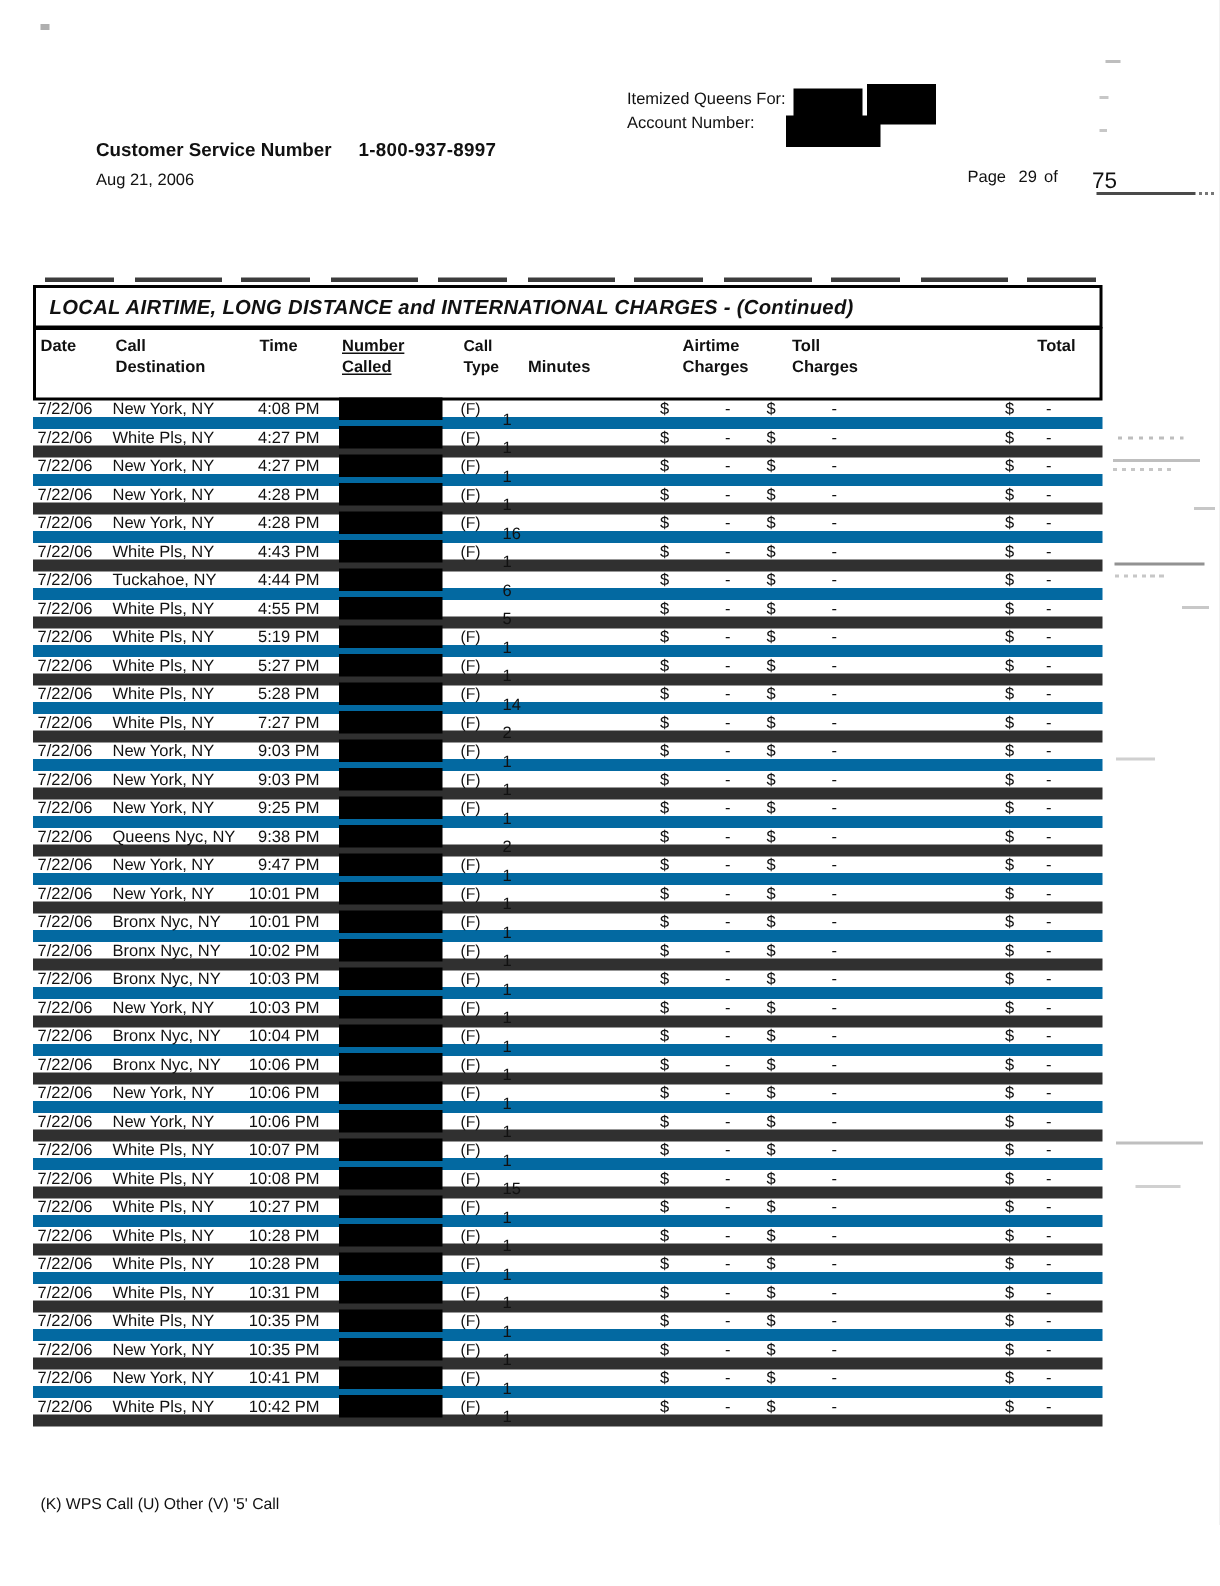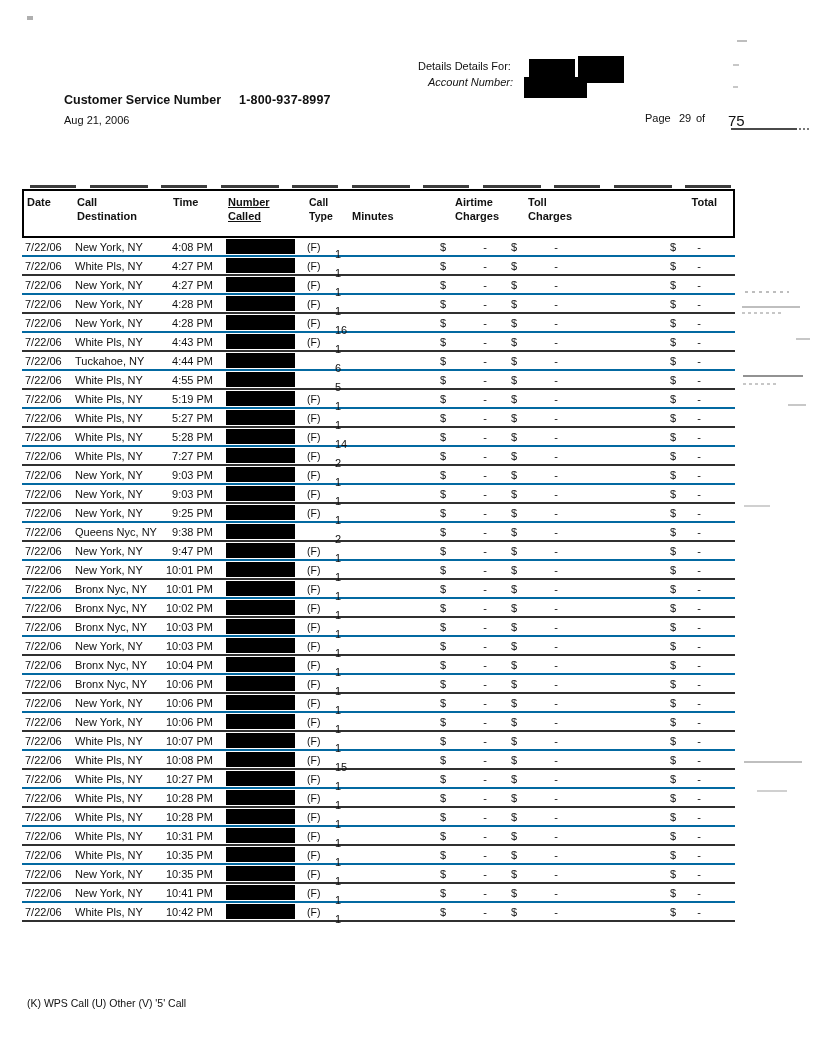--- a/index.html
+++ b/index.html
@@ -9,21 +9,21 @@
     position: relative; width: 813px; height: 1057px;
     background: #fff; overflow: hidden;
   }
   .abs { position: absolute; white-space: nowrap; }
 
   
   .dot-artifact { left: 27px; top: 16px; width: 6px; height: 4px; background: #8d8d8d; opacity: .7; }
 
   
   .itemized-label { left: 418px; top: 60px; font-size: 11px; }
-  .account-label  { left: 428px; top: 76px; font-size: 11px; font-style: italic; }
+  .account-label  { left: 418px; top: 76px; font-size: 11px; }
   .redact { position: absolute; background: #000; }
   .r1 { left: 529px; top: 59px;  width: 46px; height: 22px; }
   .r2 { left: 578px; top: 56px;  width: 46px; height: 27px; }
   .r3 { left: 524px; top: 77px;  width: 63px; height: 21px; }
 
   .cs-line { left: 64px; top: 93px; font-size: 12.5px; font-weight: bold; }
   .cs-line .cs-num { margin-left: 18px; letter-spacing: .2px; }
   .date-line { left: 64px; top: 114px; font-size: 11px; }
 
   .pg-label { left: 645px; top: 112px; font-size: 11px; }
@@ -40,21 +40,21 @@
     opacity: .85; }
 
   
   .bill-table { position: absolute; left: 22px; top: 190px; width: 713px; }
   .title-box { border: 2px solid #000; height: 29px; display: flex; align-items: center; padding-left: 9px; background: #fff; }
   .title-box .title { font-size: 13.5px; font-weight: bold; font-style: italic; letter-spacing: .2px; }
   .header-box { border: 2px solid #000; margin-top: -1px; height: 49px; padding-top: 4px; }
   .hdr-row { display: flex; font-weight: bold; font-size: 11px; line-height: 14px; }
   .hdr-cell div { white-space: nowrap; }
 
-  .row { display: flex; align-items: center; height: 19px; border-bottom: 2px solid #0369a1; font-size: 11px; }
+  .row { display: flex; align-items: center; height: 19px; border-bottom: 8px solid #0369a1; font-size: 11px; }
   .rows .row:nth-child(even) { border-bottom-color: #303030; }
 
   
   .c-date  { width: 53px; padding-left: 3px; }
   .c-dest  { width: 88px; }
   .c-time  { width: 50px; text-align: right; }
   .c-num   { width: 82px; text-decoration: underline; }
   .c-type  { width: 40px; padding-left: 12px; font-size: 10.5px; }
   .c-min   { width: 70px; text-align: left; padding-right: 2px; margin-top: 14px; }
   .c-money { display: flex; justify-content: space-between; }
@@ -92,41 +92,44 @@
   .a12 { left: 744px; top: 761px; width: 58px; height: 2px; background: #8a8a8a; }
   .a13 { left: 757px; top: 790px; width: 30px; height: 2px; background: #aaa; }
 </style>
 </head>
 <body>
 
 <div class="page">
 
   <div class="abs dot-artifact"></div>
 
-  <div class="abs itemized-label">Details Details For:</div>
+  <div class="abs itemized-label">Itemized Queens For:</div>
   <div class="abs account-label">Account Number:</div>
   <div class="redact r1"></div>
   <div class="redact r2"></div>
   <div class="redact r3"></div>
 
   <div class="abs cs-line">
     <span>Customer Service Number</span><span class="cs-num">1-800-937-8997</span>
   </div>
   <div class="abs date-line">Aug 21, 2006</div>
 
   <div class="abs pg-label">Page</div>
   <div class="abs pg-cur">29</div>
   <div class="abs pg-of">of</div>
   <div class="abs pg-tot">75</div>
   <div class="abs pg-underline"></div>
   <div class="abs pg-underline-dots"></div>
 
   <div class="abs pre-title-line"></div>
 
   <div class="bill-table">
+    <div class="title-box">
+      <span class="title">LOCAL AIRTIME, LONG DISTANCE and INTERNATIONAL CHARGES  - (Continued)</span>
+    </div>
     <div class="header-box">
       <div class="hdr-row">
         <span class="hdr-cell c-date">
             <div>Date</div>
           </span>
         <span class="hdr-cell c-dest">
             <div>Call</div>
             <div>Destination</div>
           </span>
         <span class="hdr-cell c-time">

